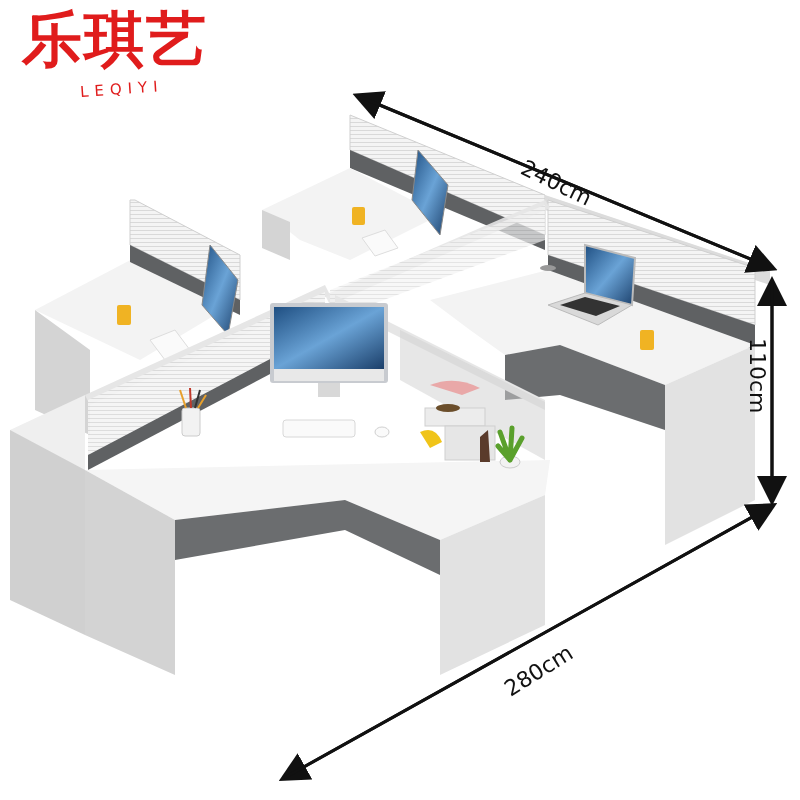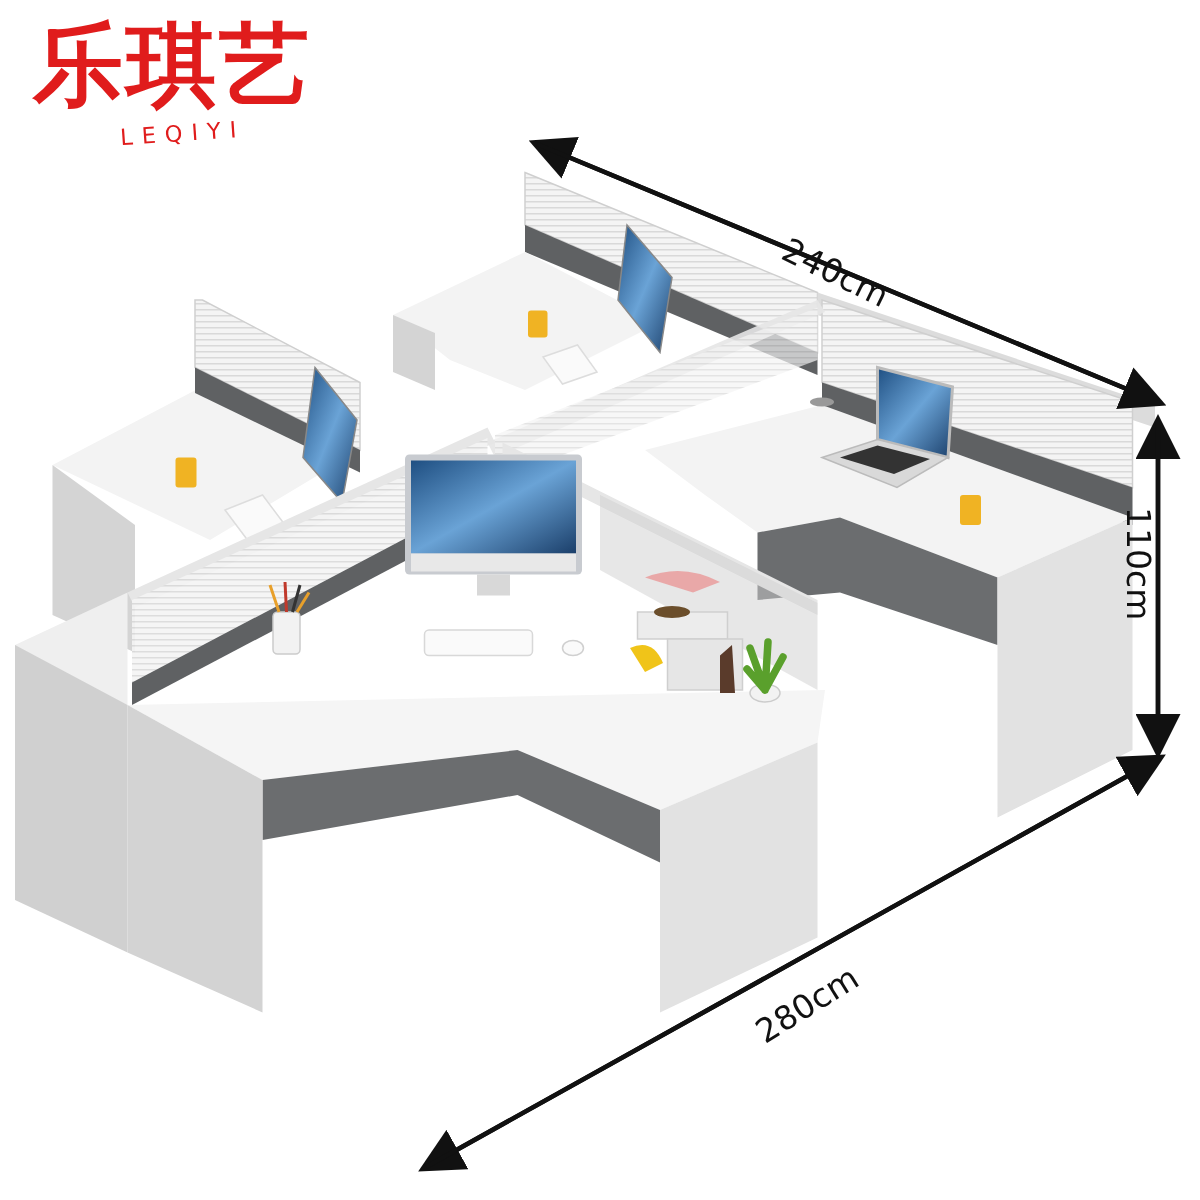--- a/index.html
+++ b/index.html
@@ -2,21 +2,21 @@
 <html><head>
 <meta charset="utf-8">
 <style>
   html, body { margin: 0; padding: 0; background: #ffffff; }
   body { width: 800px; height: 800px; position: relative; overflow: hidden;
          font-family: "DejaVu Sans", "Liberation Sans", sans-serif; }
   .canvas { position: absolute; left: 0; top: 0; width: 800px; height: 800px; }
   .logo { position: absolute; left: 22px; top: 8px; width: 220px; height: 100px; }
   .logo-cn { position: absolute; left: 0; top: 0; font-size: 60px; font-weight: bold;
              color: #e01c1c; letter-spacing: 2px; line-height: 72px;
-             font-family: Liberation Serif, serif; }
+             font-family: Liberation Mono, monospace; }
   .logo-en { position: absolute; left: 58px; top: 72px; font-size: 15px; color: #e01c1c;
              letter-spacing: 6px; font-family: "DejaVu Sans", sans-serif; transform: rotate(-4deg); }
   .dim { position: absolute; font-size: 22px; color: #111; white-space: nowrap;
          font-family: "DejaVu Sans", "Liberation Sans", sans-serif; }
   .dim-240 { left: 528px; top: 155px; transform: rotate(26deg); transform-origin: left top; }
   .dim-110 { left: 770px; top: 338px; transform: rotate(90deg); transform-origin: left top; }
   .dim-280 { left: 500px; top: 680px; transform: rotate(-32deg); transform-origin: left top; }
 </style>
 </head>
 <body>

